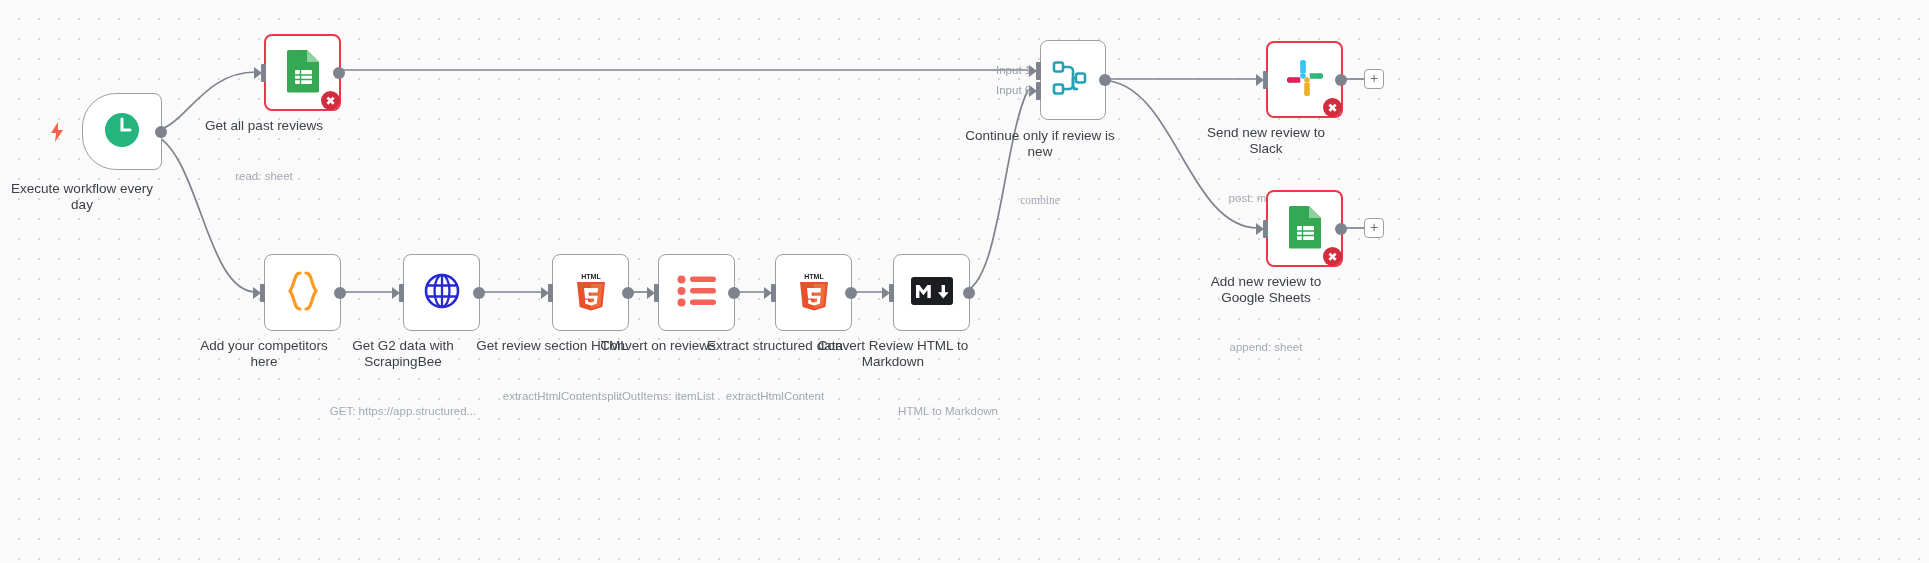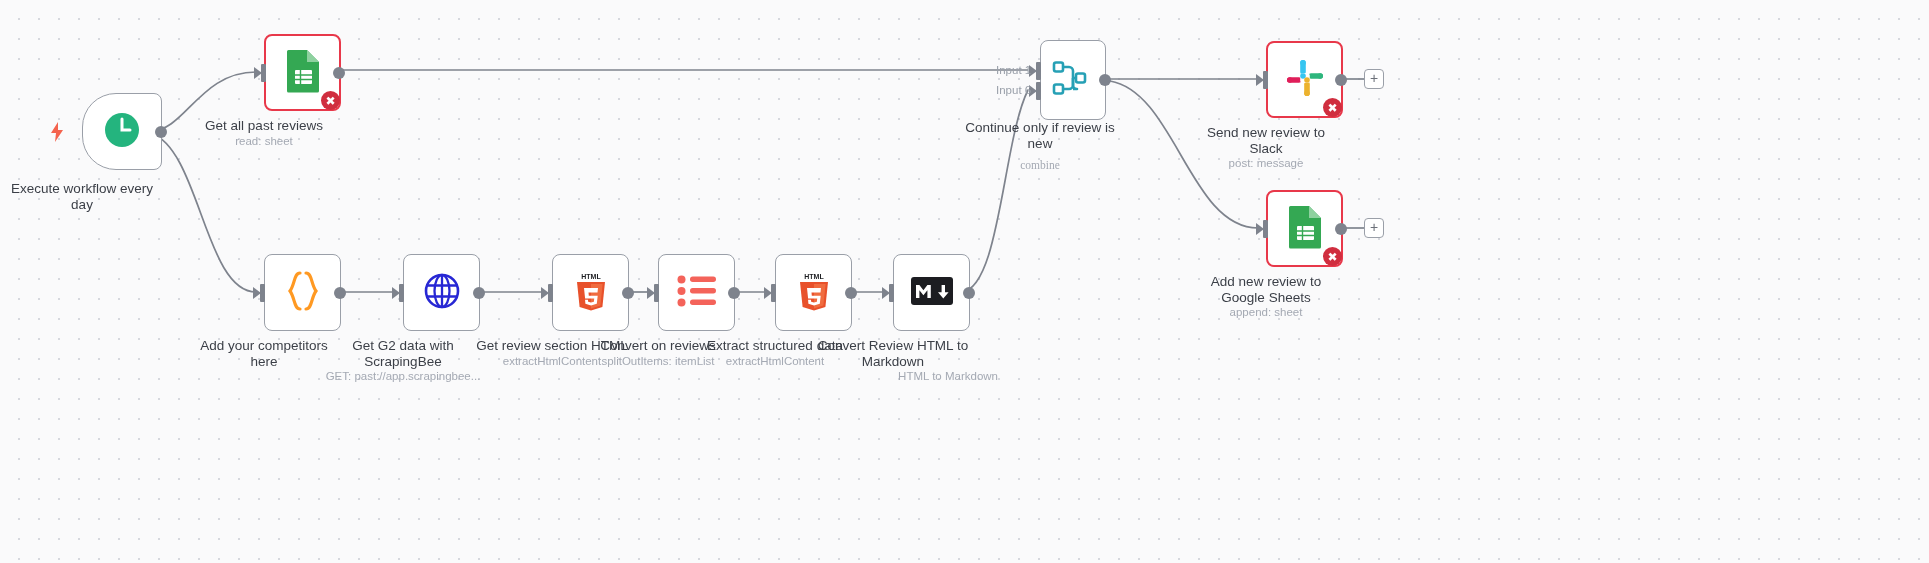--- a/index.html
+++ b/index.html
@@ -37,20 +37,21 @@
     width:170px;text-align:center;
     font-size:13.5px;line-height:15.5px;color:#3b3f47;
     white-space:pre-line;
   }
   .caption.wide{width:210px;}
   .subcap{
     position:absolute;left:50%;transform:translateX(-50%);
     width:210px;text-align:center;
     font-size:11.5px;line-height:13px;color:#a4a9b3;
     white-space:nowrap;
+    margin-top:35px;
   }
 
   .err-badge{
     position:absolute;right:-1px;bottom:-1px;
     width:19px;height:19px;border-radius:50%;
     background:#d02e3f;color:#fff;
     display:flex;align-items:center;justify-content:center;
     font-size:12px;font-weight:700;line-height:1;
   }
   .port{
@@ -180,21 +181,21 @@
         <svg width="40" height="40" viewBox="0 0 40 40">
           <circle cx="20" cy="20" r="16" fill="none" stroke="#2727d4" stroke-width="2.6"></circle>
           <ellipse cx="20" cy="20" rx="7.5" ry="16" fill="none" stroke="#2727d4" stroke-width="2.3"></ellipse>
           <path d="M4.6 14.5 H35.4 M4.6 25.5 H35.4 M20 4 V36" stroke="#2727d4" stroke-width="2.3"></path>
         </svg>
       </span>
       <span class="port out"></span>
     </div>
     <div class="caption">Get G2 data with
 ScrapingBee</div>
-    <div class="subcap" style="top:116px;">GET: past://app.scrapingbee...</div>
+    <div class="subcap" style="top:116px;">GET: https://app.structured...</div>
   </div>
 
   <div class="node" style="left:552px;top:254px;">
     <div class="box">
       <span class="in-arrow">
           <span class="tri"></span>
           <span class="bar"></span>
         </span>
       <span class="icon">
         <svg width="34" height="40" viewBox="0 0 34 40">
@@ -289,21 +290,21 @@
           <rect x="24" y="15.5" width="9" height="9" rx="2" fill="none" stroke="#26a0b5" stroke-width="2.6"></rect>
           <path d="M11 9 h6 a4 4 0 0 1 4 4 v14 a4 4 0 0 0 4 4 h-4" fill="none" stroke="#26a0b5" stroke-width="2.6" stroke-linejoin="round"></path>
           <path d="M11 31 h6 a4 4 0 0 0 4 -4 v-7" fill="none" stroke="#26a0b5" stroke-width="2.6" stroke-linejoin="round"></path>
           <path d="M21 20 h3" stroke="#26a0b5" stroke-width="2.6"></path>
         </svg>
       </span>
       <span class="port out"></span>
     </div>
     <span class="io-label" style="left:-44px;top:30px;">Input 1</span>
     <span class="io-label" style="left:-44px;top:50px;">Input 6</span>
-    <div class="caption wide" style="top:80px;">Continue only if review is
+    <div class="caption wide" style="top:88px;">Continue only if review is
 new</div>
     <div class="subcap" style="top:119px;font-family:Liberation Serif, serif;">combine</div>
   </div>
 
   <div class="node" style="left:1266px;top:41px;">
     <div class="box err">
       <span class="in-arrow">
           <span class="tri"></span>
           <span class="bar"></span>
         </span>

